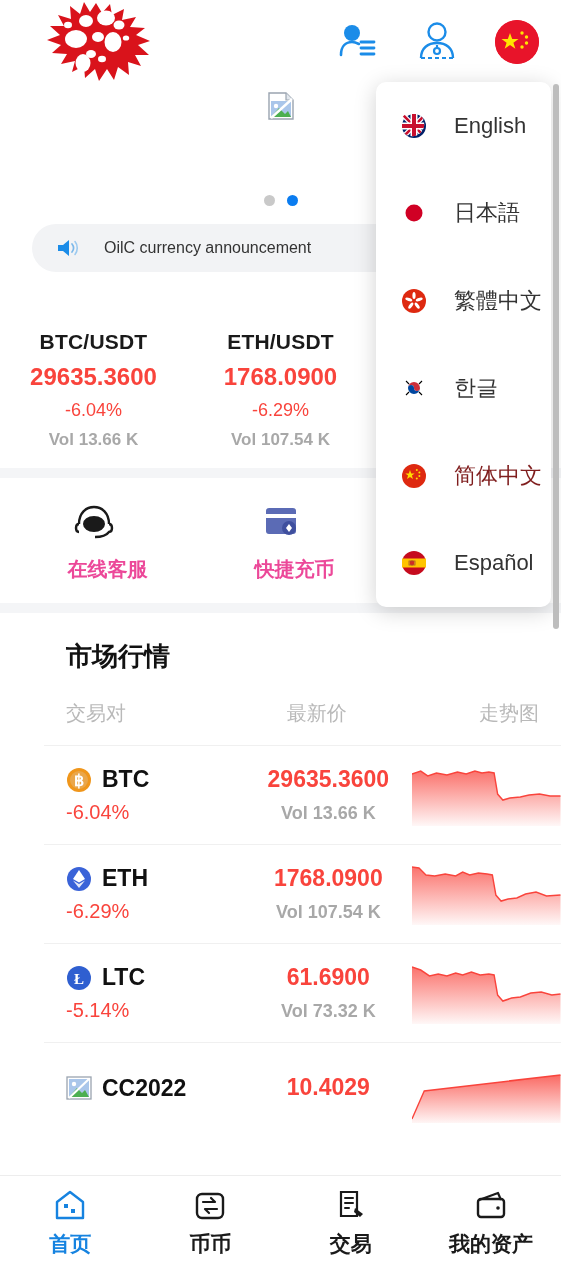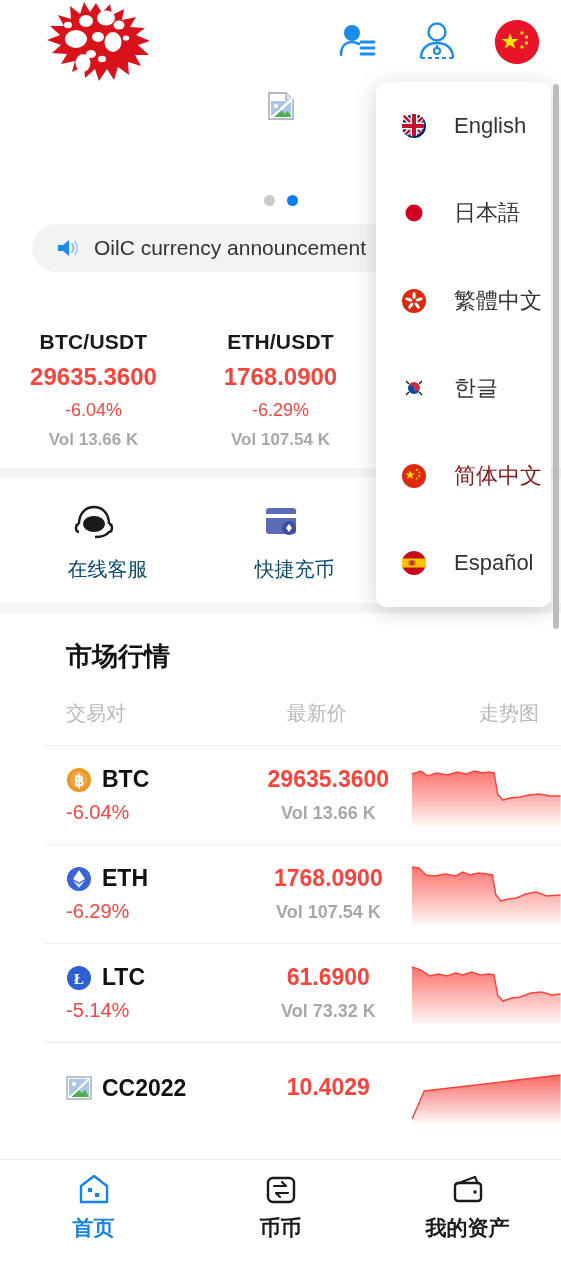--- a/index.html
+++ b/index.html
@@ -79,22 +79,22 @@
     height: 48px;
     background: #f2f3f5;
     border-radius: 24px;
     display: flex;
     align-items: center;
     padding: 0 0 0 24px;
     overflow: hidden;
   }
   .notice-icon { width: 26px; height: 24px; flex: 0 0 auto; }
   .notice-text {
-    margin-left: 12px;
-    font-size: 21px;
+    margin-left: 22px;
+    font-size: 16px;
     color: #333;
     white-space: nowrap;
     overflow: hidden;
   }
 
   
   .tickers {
     display: flex;
     padding: 20px 0 18px 0;
   }
@@ -120,21 +120,21 @@
     flex: 1 1 0;
     display: flex;
     flex-direction: column;
     align-items: center;
     gap: 14px;
     cursor: pointer;
     min-width: 0;
   }
   .quick-ico { width: 42px; height: 42px; }
   .quick-label {
-    font-size: 20px; font-weight: normal; color: #0c4a6e;
+    font-size: 20px; font-weight: bold; color: #ec4899;
     white-space: nowrap;
     margin-left: 28px;
   }
 
   
   .market { background: #fff; padding-left: 44px; }
   .market-title {
     font-size: 26px; font-weight: bold; color: #111;
     padding: 26px 22px 0 22px;
   }
@@ -195,21 +195,21 @@
     top: 84px; right: 2px;
     width: 6px; height: 545px;
     background: #bdbdbd;
     border-radius: 3px;
     z-index: 50;
   }
 
   
   .tabbar {
     position: absolute;
-    left: 0; bottom: 16px;
+    left: 0; bottom: 0;
     width: 561px; height: 94px;
     background: #fff;
     border-top: 1px solid #ededed;
     display: flex;
     align-items: center;
     z-index: 30;
   }
   .tab {
     flex: 1 1 0;
     display: flex;
@@ -629,20 +629,34 @@
           <rect x="4" y="6" width="26" height="24" rx="5" fill="none" stroke="#1a1a1a" stroke-width="2.4"></rect>
           <path d="M10 14 L22 14 L18 10" fill="none" stroke="#1a1a1a" stroke-width="2.2" stroke-linecap="round" stroke-linejoin="round"></path>
           <path d="M24 21 L12 21 L16 25" fill="none" stroke="#1a1a1a" stroke-width="2.2" stroke-linecap="round" stroke-linejoin="round"></path>
         </svg>
       </div>
       <div class="tab-label">币币</div>
     </div>
     <div class="tab">
       <div class="tab-ico">
         <svg viewBox="0 0 34 34" xmlns="http://www.w3.org/2000/svg">
+          <path d="M7 4 L23 4 L23 28 L7 28 Z" fill="none" stroke="#1a1a1a" stroke-width="2.2"></path>
+          <g stroke="#1a1a1a" stroke-width="2" stroke-linecap="round">
+            <line x1="11" y1="10" x2="19" y2="10"></line>
+            <line x1="11" y1="15" x2="19" y2="15"></line>
+            <line x1="11" y1="20" x2="15" y2="20"></line>
+          </g>
+          <path d="M21 20 L29 26 L26 29 L20 24 Z" fill="#1a1a1a"></path>
+        </svg>
+      </div>
+      <div class="tab-label">交易</div>
+    </div>
+    <div class="tab">
+      <div class="tab-ico">
+        <svg viewBox="0 0 34 34" xmlns="http://www.w3.org/2000/svg">
           <path d="M5 12 L24 5 L27 12" fill="none" stroke="#1a1a1a" stroke-width="2.2" stroke-linejoin="round"></path>
           <rect x="4" y="11" width="26" height="18" rx="3" fill="none" stroke="#1a1a1a" stroke-width="2.4"></rect>
           <circle cx="24" cy="20" r="1.8" fill="#1a1a1a"></circle>
         </svg>
       </div>
       <div class="tab-label">我的资产</div>
     </div>
   </div>
 
 </div>

